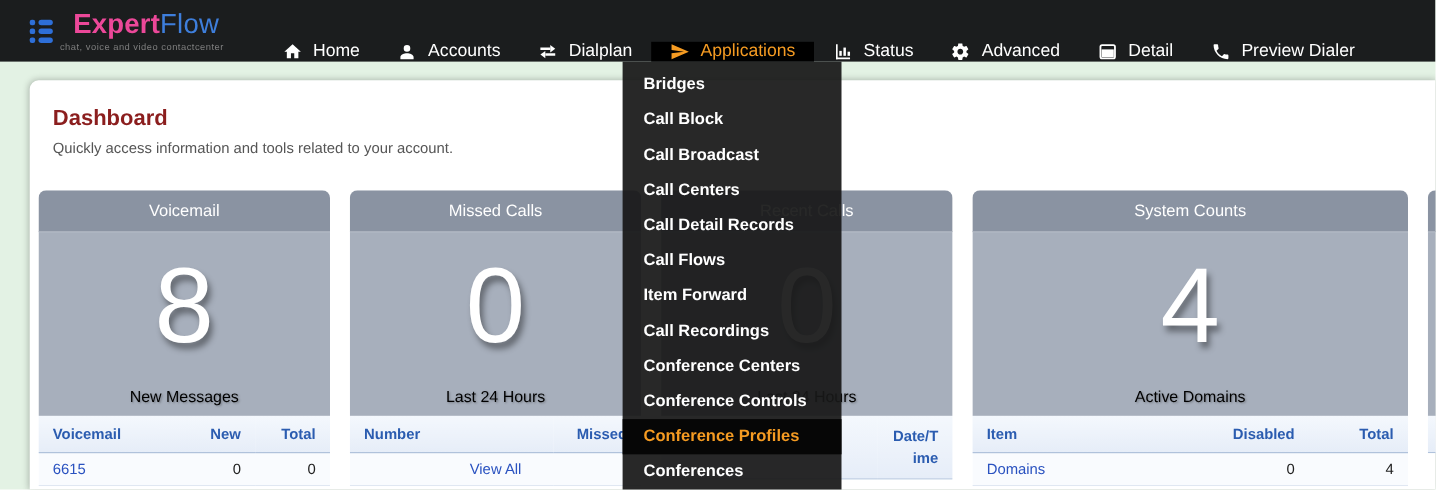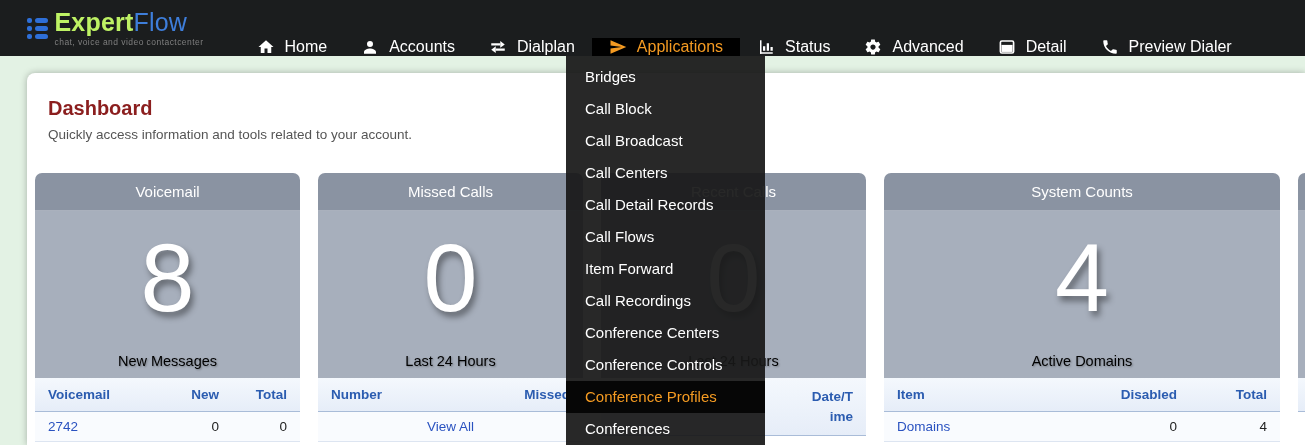--- a/index.html
+++ b/index.html
@@ -13,40 +13,40 @@
     position:absolute; top:0; left:0; width:1305px; height:56px;
     background:#1b1d1e; display:flex; align-items:stretch; z-index:60;
   }
   .logo { display:flex; align-items:center; margin-left:27px; margin-right:36px; }
   .logo-icon { display:flex; flex-direction:column; gap:3px; margin-right:7px; }
   .logo-icon .row { display:flex; gap:2.5px; }
   .logo-icon .dot  { width:5px;  height:5px; border-radius:2px; background:#2e6fd8; }
   .logo-icon .bar  { width:13px; height:5px; border-radius:2.5px; background:#2e6fd8; }
   .brand-text { display:flex; flex-direction:column; line-height:1; }
   .brand-line { font-size:25px; letter-spacing:.2px; }
-  .brand-primary { font-weight:bold; color:#bef264; }
+  .brand-primary { font-weight:bold; color:#ec4899;margin-left:12px; }
   .brand-secondary { color:#3e7edb; }
   .tagline { font-size:8.5px; color:#7f7f7f; letter-spacing:.45px; margin-top:3px; text-align:center; }
   .nav-items { display:flex; align-items:flex-end; }
   .nav-item {
     display:flex; align-items:center; gap:10px; padding:0 17px;
     color:#fff; font-size:16px; cursor:pointer; white-space:nowrap;
   }
   .nav-item .icon { display:flex; align-items:center; }
   .nav-item svg { width:18px; height:18px; fill:#fff; }
   .nav-item.active { background:#000; color:#f59b22; }
   .nav-item.active svg { fill:#f59b22; }
   
   .dropdown {
     position:absolute; left:566px; top:56px; width:199px;
     background:rgba(24,24,24,0.93); z-index:50; padding:5px 0 8px 0;
   }
   .dropdown-item {
     color:#fff; font-size:15px; padding:7px 10px 7px 19px; line-height:18px;
-    cursor:pointer; white-space:nowrap;
+    cursor:pointer; white-space:nowrap;font-weight:bold;
   }
   .dropdown-item.active { background:#060606; color:#f59b22; }
   
   .content {
     position:absolute; left:27px; top:73px; width:1278px; height:372px;
     background:#fff; border-top-left-radius:8px;
     box-shadow:0 0 7px rgba(0,0,0,0.28); z-index:1;
     padding:24px 0 0 8px;
   }
   .page-title { color:#8b1e1e; font-size:20px; font-weight:bold; margin-left:13px; }
@@ -213,21 +213,21 @@
       <table>
         <thead>
             <tr>
           <th>Voicemail</th>
           <th class="right" style="width:62px">New</th>
           <th class="right" style="width:68px">Total</th>
         </tr>
           </thead>
         <tbody>
             <tr>
-          <td><a class="tbl-link">2742</a></td>
+          <td><a class="tbl-link">6615</a></td>
           <td class="right">0</td>
           <td class="right">0</td>
         </tr>
           </tbody>
       </table>
     </section>
 
     <section class="panel">
       <div class="panel-header">Missed Calls</div>
       <div class="panel-body">

